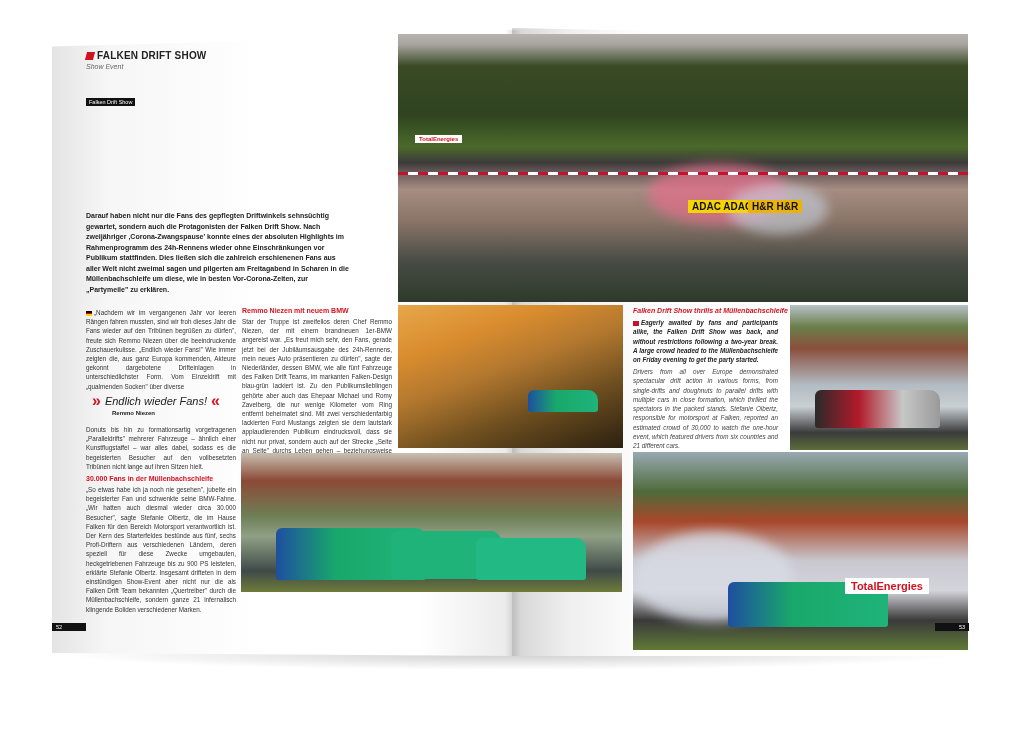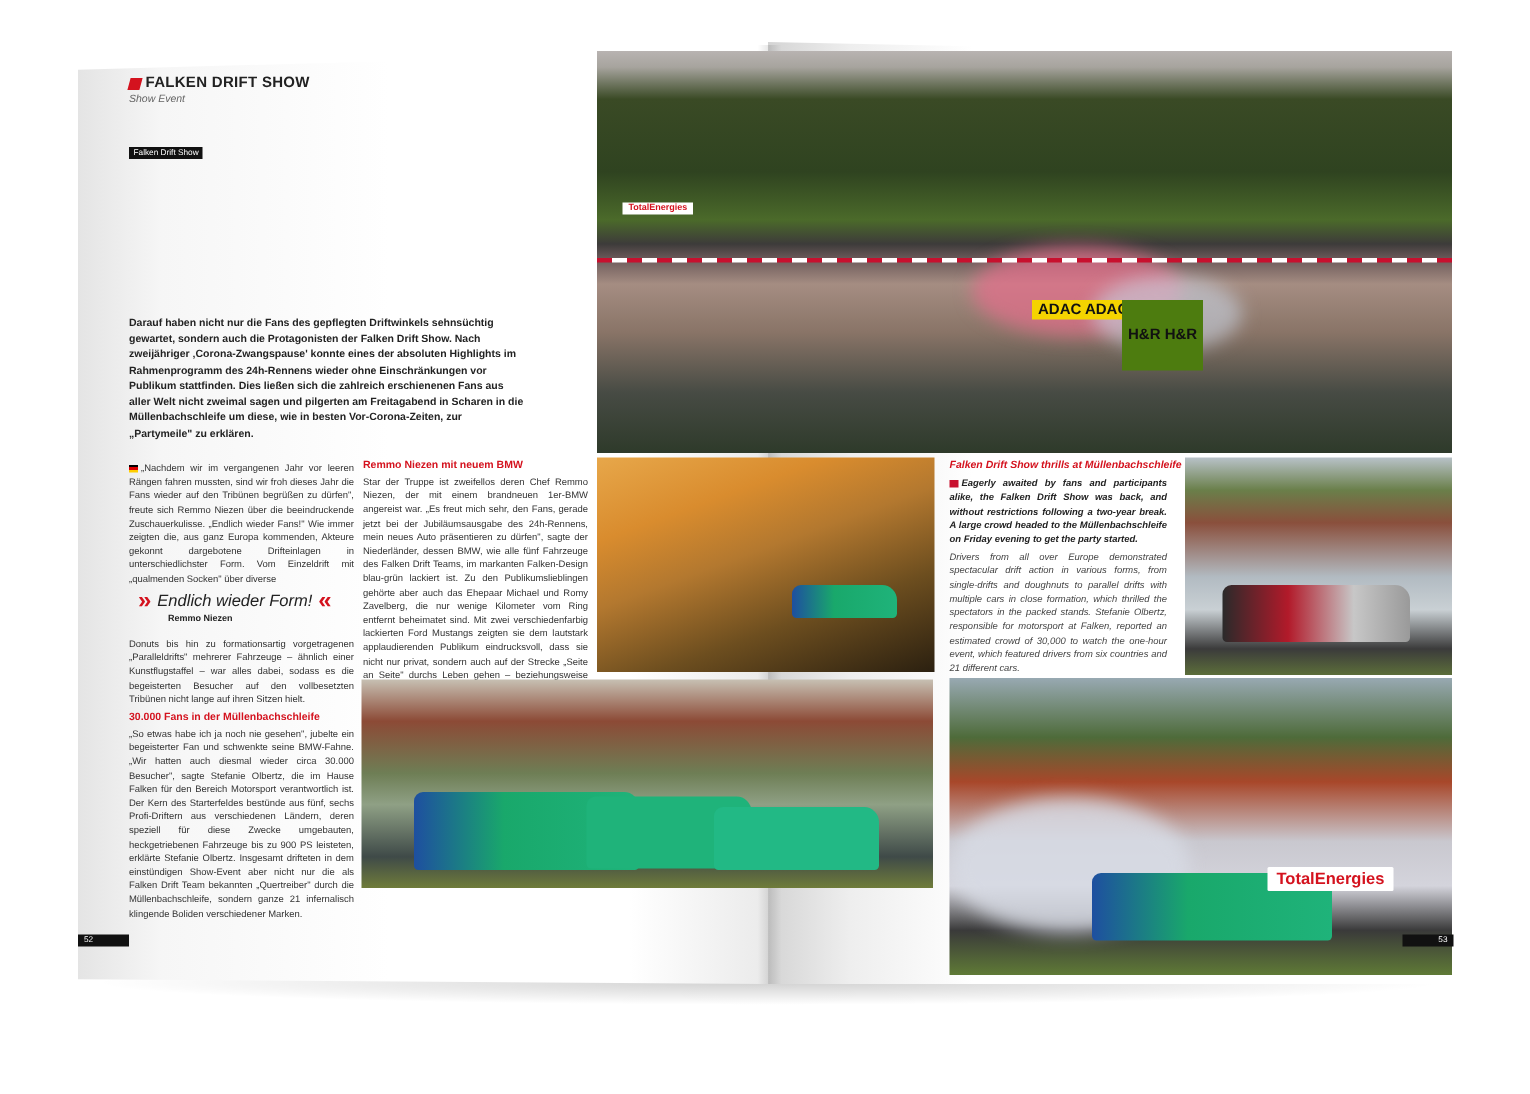--- a/index.html
+++ b/index.html
@@ -34,21 +34,21 @@
   .pg-r{left:935px;top:623px;width:26px;text-align:right;}
   .photo{overflow:hidden;}
   .p-top{left:398px;top:34px;width:570px;height:268px;background:linear-gradient(180deg,#b8b3b1 0%,#a7a49e 4%,#3a4a25 12%,#2f4320 30%,#4b6a2a 42%,#3d3b3a 48%,#6f5c5c 52%,#a58d82 58%,#897467 70%,#474b44 85%,#2e3a2a 100%);}
   .p-sun{left:398px;top:305px;width:225px;height:143px;background:linear-gradient(160deg,#e7a74a 0%,#d98c2e 25%,#b3782f 45%,#6d4e1f 70%,#2b2010 100%);}
   .p-mustang{left:790px;top:305px;width:178px;height:145px;background:linear-gradient(180deg,#b8c2c8 0%,#6a7f4a 15%,#8a4f3c 30%,#b2bbc2 55%,#c9d0d4 70%,#3b3b3b 88%,#5c6e3a 100%);}
   .p-lineup{left:241px;top:453px;width:381px;height:139px;background:linear-gradient(180deg,#c7c0b3 0%,#8c4a36 20%,#6e7e55 45%,#8fa085 60%,#3f4a48 85%,#6f7c3a 100%);}
   .p-total{left:633px;top:452px;width:335px;height:198px;background:linear-gradient(180deg,#98a9b2 0%,#4e6b3a 20%,#a8472a 35%,#c9c8cf 55%,#d4d4dc 70%,#3a3a3a 85%,#5f7a36 100%);}
   .banner{background:#fff;color:#d4121e;font-weight:bold;}
   .ban-total{left:845px;top:578px;padding:2px 6px;font-size:11px;border-radius:1px;}
   .ban-adac{left:688px;top:200px;background:#f5d400;color:#111;font-size:10px;font-weight:bold;padding:1px 4px;}
-  .ban-hr{left:748px;top:200px;background:#4d7c0f;color:#111;font-size:10px;font-weight:bold;padding:18px 4px;}
+  .ban-hr{left:748px;top:200px;background:#eab308;color:#111;font-size:10px;font-weight:bold;padding:1px 4px;}
   .ban-totaltop{left:415px;top:135px;background:#fff;color:#d4121e;font-size:6px;font-weight:bold;padding:1px 4px;}
   .car{border-radius:6px 10px 3px 3px;}
   .car-green{background:linear-gradient(90deg,#1e4fa0,#19a86b 40%,#1fb37a);}
   .sh3{left:633px;top:307px;font-style:italic;}
   .en-lead{left:633px;top:318px;width:145px;font-size:6.3px;line-height:9.3px;font-weight:bold;font-style:italic;color:#222;text-align:justify;}
   .en-body{left:633px;top:367px;width:145px;font-size:6.3px;line-height:9.3px;font-style:italic;color:#444;text-align:justify;}
   .flag{display:inline-block;width:6px;height:5px;background:linear-gradient(180deg,#000 33%,#dd0000 33% 66%,#ffce00 66%);margin-right:2px;vertical-align:middle;}
   .flag-uk{display:inline-block;width:6px;height:5px;background:#c8102e;margin-right:2px;vertical-align:middle;}
   .smoke{border-radius:50%;filter:blur(6px);}
 </style>
@@ -68,21 +68,21 @@
   </div>
   <div class="abs sec-sub">Show Event</div>
   <div class="abs tag">Falken Drift Show</div>
   <div class="abs lead">Darauf haben nicht nur die Fans des gepflegten Driftwinkels sehnsüchtig gewartet, sondern auch die Protagonisten der Falken Drift Show. Nach zweijähriger ‚Corona-Zwangspause' konnte eines der absoluten Highlights im Rahmenprogramm des 24h-Rennens wieder ohne Einschränkungen vor Publikum stattfinden. Dies ließen sich die zahlreich erschienenen Fans aus aller Welt nicht zweimal sagen und pilgerten am Freitagabend in Scharen in die Müllenbachschleife um diese, wie in besten Vor-Corona-Zeiten, zur „Partymeile" zu erklären.</div>
 
   <div class="abs col col1a">
     <span class="flag"></span><span>„Nachdem wir im vergangenen Jahr vor leeren Rängen fahren mussten, sind wir froh dieses Jahr die Fans wieder auf den Tribünen begrüßen zu dürfen", freute sich Remmo Niezen über die beeindruckende Zuschauerkulisse. „Endlich wieder Fans!" Wie immer zeigten die, aus ganz Europa kommenden, Akteure gekonnt dargebotene Drifteinlagen in unterschiedlichster Form. Vom Einzeldrift mit „qualmenden Socken" über diverse</span>
   </div>
   <div class="abs quote">
     <span class="q">»</span>
-    <span class="t">Endlich wieder Form!</span>
+    <span class="t">Endlich wieder Fans!</span>
     <span class="q">«</span>
   </div>
   <div class="abs quote-src">Remmo Niezen</div>
   <div class="abs col col1b">Donuts bis hin zu formationsartig vorgetragenen „Paralleldrifts" mehrerer Fahrzeuge – ähnlich einer Kunstflugstaffel – war alles dabei, sodass es die begeisterten Besucher auf den vollbesetzten Tribünen nicht lange auf ihren Sitzen hielt.</div>
   <div class="abs subhead sh1">30.000 Fans in der Müllenbachschleife</div>
   <div class="abs col col1c">„So etwas habe ich ja noch nie gesehen", jubelte ein begeisterter Fan und schwenkte seine BMW-Fahne. „Wir hatten auch diesmal wieder circa 30.000 Besucher", sagte Stefanie Olbertz, die im Hause Falken für den Bereich Motorsport verantwortlich ist. Der Kern des Starterfeldes bestünde aus fünf, sechs Profi-Driftern aus verschiedenen Ländern, deren speziell für diese Zwecke umgebauten, heckgetriebenen Fahrzeuge bis zu 900 PS leisteten, erklärte Stefanie Olbertz. Insgesamt drifteten in dem einstündigen Show-Event aber nicht nur die als Falken Drift Team bekannten „Quertreiber" durch die Müllenbachschleife, sondern ganze 21 infernalisch klingende Boliden verschiedener Marken.</div>
 
   <div class="abs subhead sh2">Remmo Niezen mit neuem BMW</div>
   <div class="abs col col2">Star der Truppe ist zweifellos deren Chef Remmo Niezen, der mit einem brandneuen 1er-BMW angereist war. „Es freut mich sehr, den Fans, gerade jetzt bei der Jubiläumsausgabe des 24h-Rennens, mein neues Auto präsentieren zu dürfen", sagte der Niederländer, dessen BMW, wie alle fünf Fahrzeuge des Falken Drift Teams, im markanten Falken-Design blau-grün lackiert ist. Zu den Publikumslieblingen gehörte aber auch das Ehepaar Michael und Romy Zavelberg, die nur wenige Kilometer vom Ring entfernt beheimatet sind. Mit zwei verschiedenfarbig lackierten Ford Mustangs zeigten sie dem lautstark applaudierenden Publikum eindrucksvoll, dass sie nicht nur privat, sondern auch auf der Strecke „Seite an Seite" durchs Leben gehen – beziehungsweise driften.</div>
 

